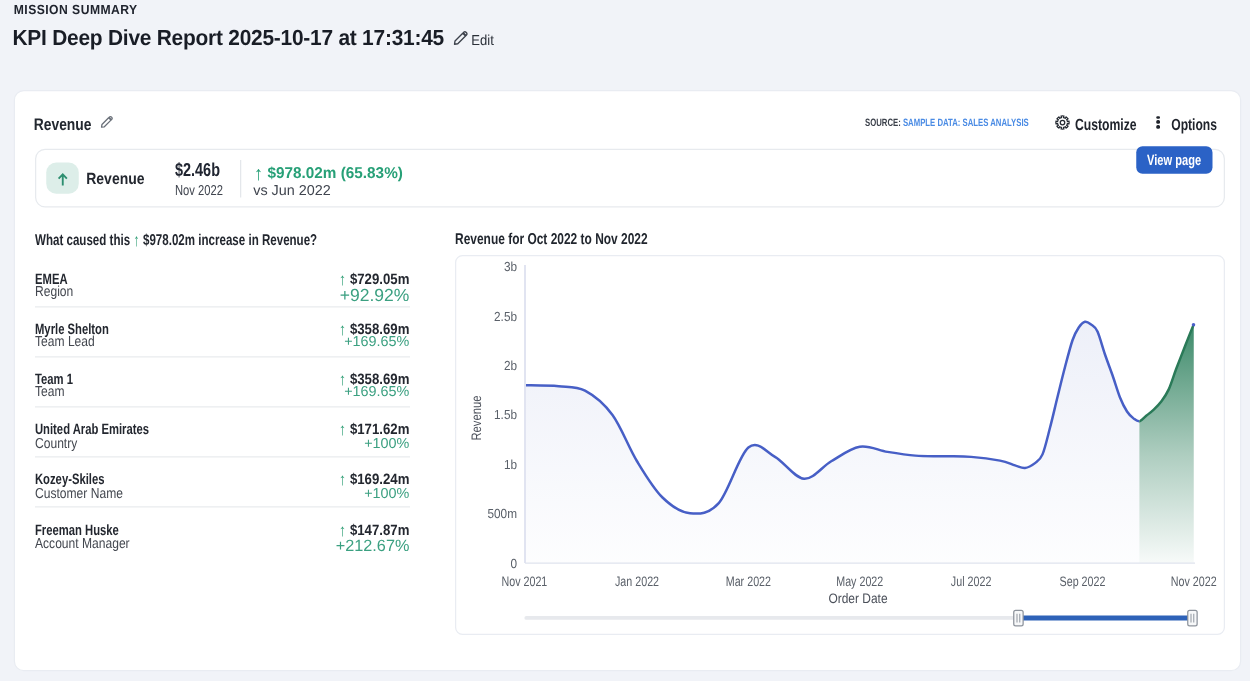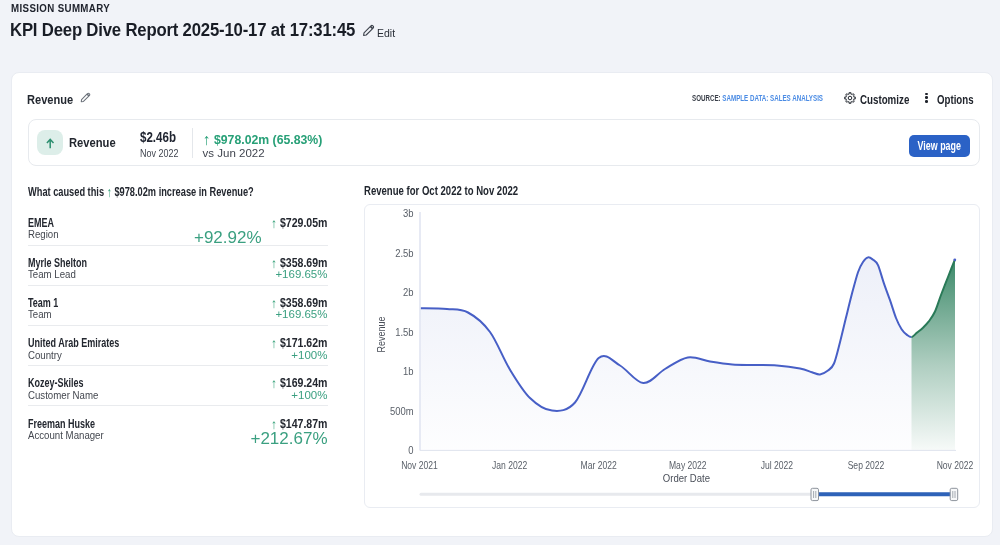--- a/index.html
+++ b/index.html
@@ -37,27 +37,27 @@
 <div class="abs" style="left:37px;top:129.5px;width:26px;height:25px;background:#ddeee9;border-radius:8px"></div>
 <svg class="abs" style="left:37px;top:129.5px" width="26" height="25" viewBox="0 0 26 25">
     <path d="M13.2 18.3 L13.2 9.6 M9.9 12.9 L13.2 9.4 L16.5 12.9" fill="none" stroke="#2d8f70" stroke-width="1.5"></path>
   </svg>
 <div class="abs b" style="left:69.4px;top:135px;font-size:13px;color:#23272f;transform:scaleX(.86);transform-origin:left top">Revenue</div>
 <div class="abs b" style="left:140px;top:128.3px;font-size:15px;color:#202531;transform:scaleX(.77);transform-origin:left top">$2.46b</div>
 <div class="abs" style="left:140px;top:147px;font-size:11.5px;color:#40454f;transform:scaleX(.78);transform-origin:left top">Nov 2022</div>
 <div class="abs" style="left:192px;top:127.5px;width:1px;height:30px;background:#e4e7eb"></div>
 <div class="abs b" style="left:202.6px;top:131px;font-size:12.5px;color:#27a077;transform:scaleX(.98);transform-origin:left top"><span style="font-weight:400;font-size:15.5px;vertical-align:-1.5px">↑</span> $978.02m (65.83%)</div>
 <div class="abs" style="left:202.6px;top:147px;font-size:11.5px;color:#40454f">vs Jun 2022</div>
-<div class="abs" style="left:909px;top:135px;width:61px;height:22.2px;background:#2b62c6;border-radius:5px;text-align:center"><span class="b" style="display:inline-block;color:#fff;font-size:12px;line-height:22px;transform:scaleX(.74)">View page</span></div>
+<div class="abs" style="left:909px;top:117px;width:61px;height:22.2px;background:#2b62c6;border-radius:5px;text-align:center"><span class="b" style="display:inline-block;color:#fff;font-size:12px;line-height:22px;transform:scaleX(.74)">View page</span></div>
 
 <div class="abs b" style="left:27.5px;top:183.5px;font-size:12.5px;color:#23272f;transform:scaleX(.74);transform-origin:left top;white-space:nowrap">What caused this <span style="color:#2f9e75;font-weight:400;font-size:14px;vertical-align:-1px">↑</span> $978.02m increase in Revenue?</div>
 <div class="abs b" style="left:27.5px;top:215.5px;font-size:12px;color:#23272f;transform:scaleX(.75);transform-origin:left top;white-space:nowrap">EMEA</div>
 <div class="abs" style="left:27.5px;top:228.0px;font-size:11.5px;color:#43474f;transform:scaleX(.84);transform-origin:left top;white-space:nowrap">Region</div>
 <div class="abs" style="left:128px;top:215.5px;width:199.5px;font-size:12px;color:#23272f;text-align:right;transform:scaleX(.88);transform-origin:right top;white-space:nowrap"><span style="color:#2f9e75;font-size:13.5px;vertical-align:-1px">↑</span> <span class="b">$729.05m</span></div>
-<div class="abs" style="left:128px;top:228.0px;width:199.5px;font-size:17px;color:#3ba081;text-align:center;white-space:nowrap">+92.92%</div>
+<div class="abs" style="left:128px;top:228.0px;width:199.5px;font-size:14px;color:#3ba081;text-align:right;white-space:nowrap">+92.92%</div>
 <div class="abs" style="left:27.5px;top:244.6px;width:300px;height:1px;background:#e9ebee"></div>
 <div class="abs b" style="left:27.5px;top:255.7px;font-size:12px;color:#23272f;transform:scaleX(.75);transform-origin:left top;white-space:nowrap">Myrle Shelton</div>
 <div class="abs" style="left:27.5px;top:268.2px;font-size:11.5px;color:#43474f;transform:scaleX(.84);transform-origin:left top;white-space:nowrap">Team Lead</div>
 <div class="abs" style="left:128px;top:255.7px;width:199.5px;font-size:12px;color:#23272f;text-align:right;transform:scaleX(.88);transform-origin:right top;white-space:nowrap"><span style="color:#2f9e75;font-size:13.5px;vertical-align:-1px">↑</span> <span class="b">$358.69m</span></div>
 <div class="abs" style="left:128px;top:268.2px;width:199.5px;font-size:11.5px;color:#3ba081;text-align:right;white-space:nowrap">+169.65%</div>
 <div class="abs" style="left:27.5px;top:284.8px;width:300px;height:1px;background:#e9ebee"></div>
 <div class="abs b" style="left:27.5px;top:295.9px;font-size:12px;color:#23272f;transform:scaleX(.75);transform-origin:left top;white-space:nowrap">Team 1</div>
 <div class="abs" style="left:27.5px;top:308.4px;font-size:11.5px;color:#43474f;transform:scaleX(.84);transform-origin:left top;white-space:nowrap">Team</div>
 <div class="abs" style="left:128px;top:295.9px;width:199.5px;font-size:12px;color:#23272f;text-align:right;transform:scaleX(.88);transform-origin:right top;white-space:nowrap"><span style="color:#2f9e75;font-size:13.5px;vertical-align:-1px">↑</span> <span class="b">$358.69m</span></div>
 <div class="abs" style="left:128px;top:308.4px;width:199.5px;font-size:11.5px;color:#3ba081;text-align:right;white-space:nowrap">+169.65%</div>
@@ -68,21 +68,21 @@
 <div class="abs" style="left:128px;top:348.6px;width:199.5px;font-size:11.5px;color:#3ba081;text-align:right;white-space:nowrap">+100%</div>
 <div class="abs" style="left:27.5px;top:365.2px;width:300px;height:1px;background:#e9ebee"></div>
 <div class="abs b" style="left:27.5px;top:376.3px;font-size:12px;color:#23272f;transform:scaleX(.75);transform-origin:left top;white-space:nowrap">Kozey-Skiles</div>
 <div class="abs" style="left:27.5px;top:388.8px;font-size:11.5px;color:#43474f;transform:scaleX(.84);transform-origin:left top;white-space:nowrap">Customer Name</div>
 <div class="abs" style="left:128px;top:376.3px;width:199.5px;font-size:12px;color:#23272f;text-align:right;transform:scaleX(.88);transform-origin:right top;white-space:nowrap"><span style="color:#2f9e75;font-size:13.5px;vertical-align:-1px">↑</span> <span class="b">$169.24m</span></div>
 <div class="abs" style="left:128px;top:388.8px;width:199.5px;font-size:11.5px;color:#3ba081;text-align:right;white-space:nowrap">+100%</div>
 <div class="abs" style="left:27.5px;top:405.4px;width:300px;height:1px;background:#e9ebee"></div>
 <div class="abs b" style="left:27.5px;top:416.5px;font-size:12px;color:#23272f;transform:scaleX(.75);transform-origin:left top;white-space:nowrap">Freeman Huske</div>
 <div class="abs" style="left:27.5px;top:429.0px;font-size:11.5px;color:#43474f;transform:scaleX(.84);transform-origin:left top;white-space:nowrap">Account Manager</div>
 <div class="abs" style="left:128px;top:416.5px;width:199.5px;font-size:12px;color:#23272f;text-align:right;transform:scaleX(.88);transform-origin:right top;white-space:nowrap"><span style="color:#2f9e75;font-size:13.5px;vertical-align:-1px">↑</span> <span class="b">$147.87m</span></div>
-<div class="abs" style="left:128px;top:429.0px;width:199.5px;font-size:17px;color:#3ba081;text-align:right;white-space:nowrap">+212.67%</div>
+<div class="abs" style="left:128px;top:429.0px;width:199.5px;font-size:13px;color:#3ba081;text-align:right;white-space:nowrap">+212.67%</div>
 
 <div class="abs b" style="left:363.5px;top:183.5px;font-size:12.5px;color:#21262e;transform:scaleX(.765);transform-origin:left top;white-space:nowrap">Revenue for Oct 2022 to Nov 2022</div>
 <div class="abs" style="left:363.5px;top:204px;width:616.5px;height:304px;border:1px solid #e9ecf2;border-radius:6px;background:#fff"></div>
 
 <svg class="abs" style="left:0;top:0" width="1000" height="545" viewBox="0 0 1000 545">
 <defs>
 <linearGradient id="bluefill" x1="0" y1="213" x2="0" y2="452" gradientUnits="userSpaceOnUse">
   <stop offset="0" stop-color="#4c66be" stop-opacity="0.12"></stop>
   <stop offset="1" stop-color="#4c66be" stop-opacity="0.01"></stop>
 </linearGradient>

